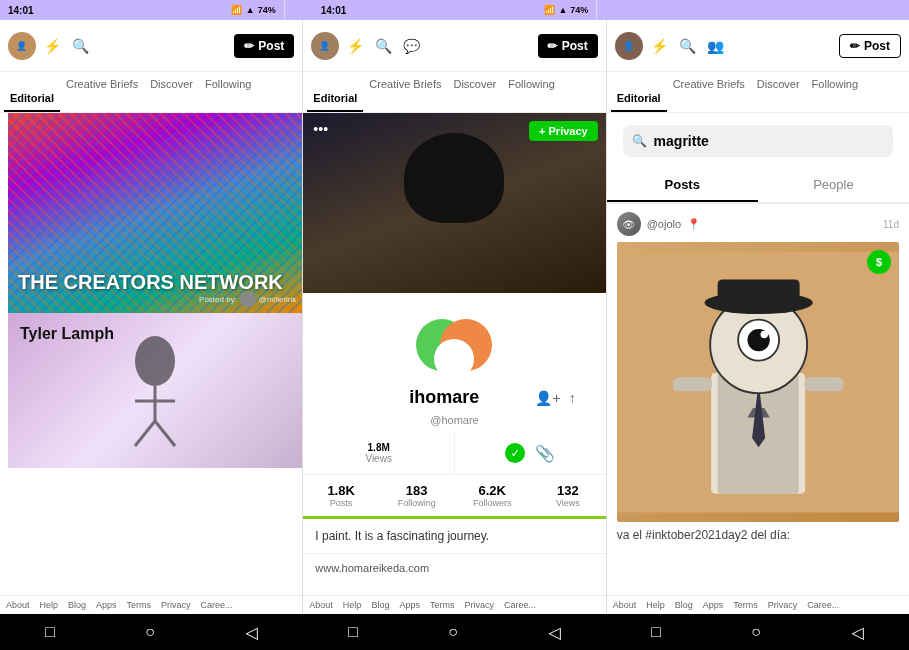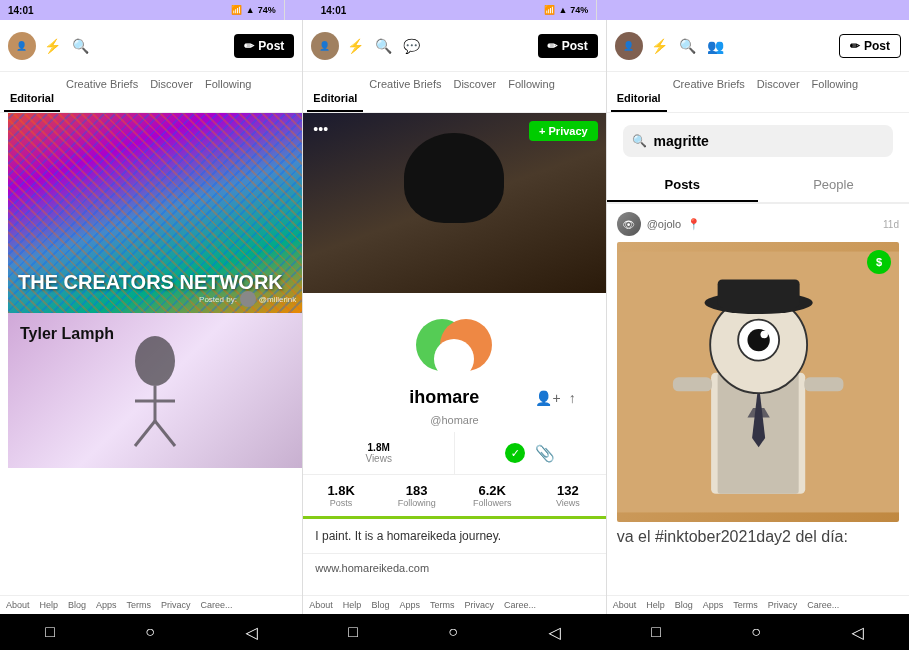--- a/index.html
+++ b/index.html
@@ -85,21 +85,21 @@
     .result-tab { flex: 1; text-align: center; padding: 8px 0; font-size: 13px; color: #888; cursor: pointer; }
     .result-tab.active { color: #000; border-bottom: 2px solid #000; font-weight: 600; }
 
     .post-item { padding: 8px 10px; display: flex; flex-direction: column; }
     .post-header { display: flex; align-items: center; gap: 6px; margin-bottom: 6px; }
     .post-avatar { width: 24px; height: 24px; border-radius: 50%; background: linear-gradient(135deg, #888, #555); display: flex; align-items: center; justify-content: center; }
     .post-user { font-size: 11px; color: #666; }
     .post-time { font-size: 10px; color: #aaa; margin-left: auto; }
     .post-image { width: 100%; height: 280px; background: linear-gradient(135deg, #d4a870, #c08840); position: relative; overflow: hidden; border-radius: 2px; }
     .dollar-badge { position: absolute; top: 8px; right: 8px; width: 24px; height: 24px; background: #0c0; border-radius: 50%; display: flex; align-items: center; justify-content: center; color: #fff; font-size: 11px; font-weight: 700; }
-    .post-caption { padding: 6px 0; font-size: 16px; color: #444; }
+    .post-caption { padding: 6px 0; font-size: 12px; color: #444; }
 
     
     .android-nav { height: 36px; background: #000; display: flex; align-items: center; justify-content: space-around; }
     .nav-btn { color: #fff; font-size: 16px; }
   </style>
 </head>
 <body>
 
 <div class="status-bars">
 
@@ -249,21 +249,21 @@
         </div>
         <div class="stat2">
           <div class="stat2-val">6.2K</div>
           <div class="stat2-lbl">Followers</div>
         </div>
         <div class="stat2">
           <div class="stat2-val">132</div>
           <div class="stat2-lbl">Views</div>
         </div>
       </div>
-      <div class="bio">I paint. It is a homareikeda journey.</div>
+      <div class="bio">I paint. It is a fascinating journey.</div>
       <div class="website">www.homareikeda.com</div>
     </div>
     <div class="footer">
       <a>About</a>
       <a>Help</a>
       <a>Blog</a>
       <a>Apps</a>
       <a>Terms</a>
       <a>Privacy</a>
       <a>Caree...</a>

